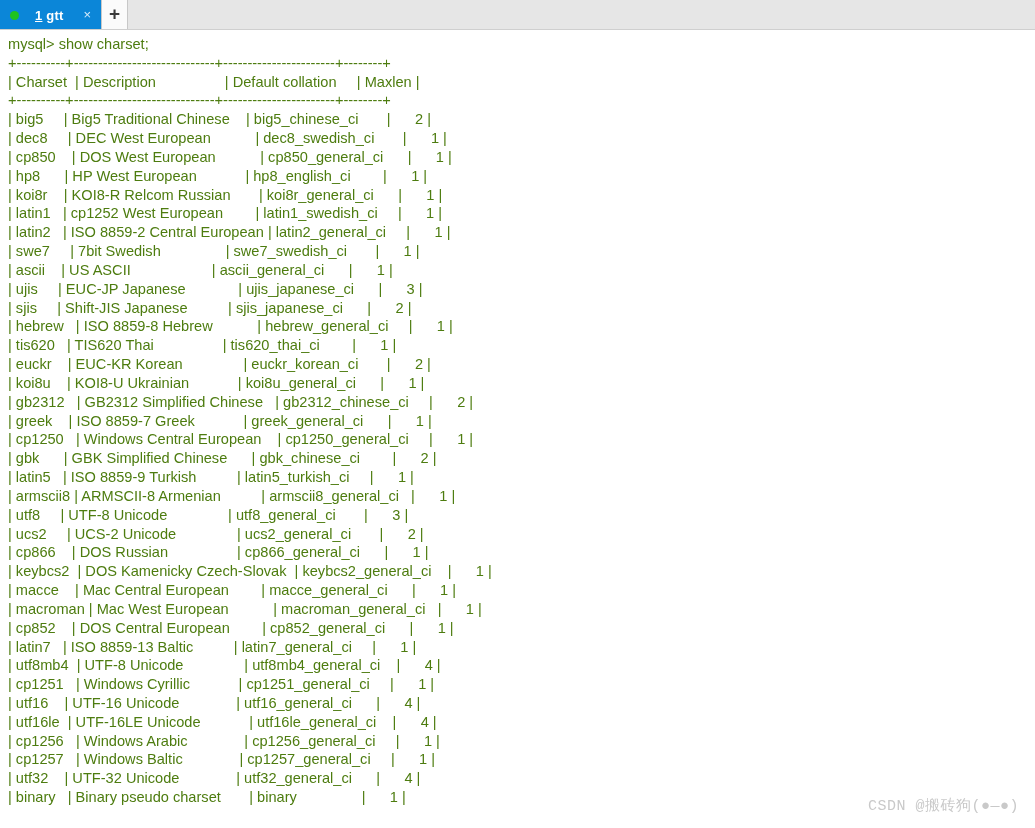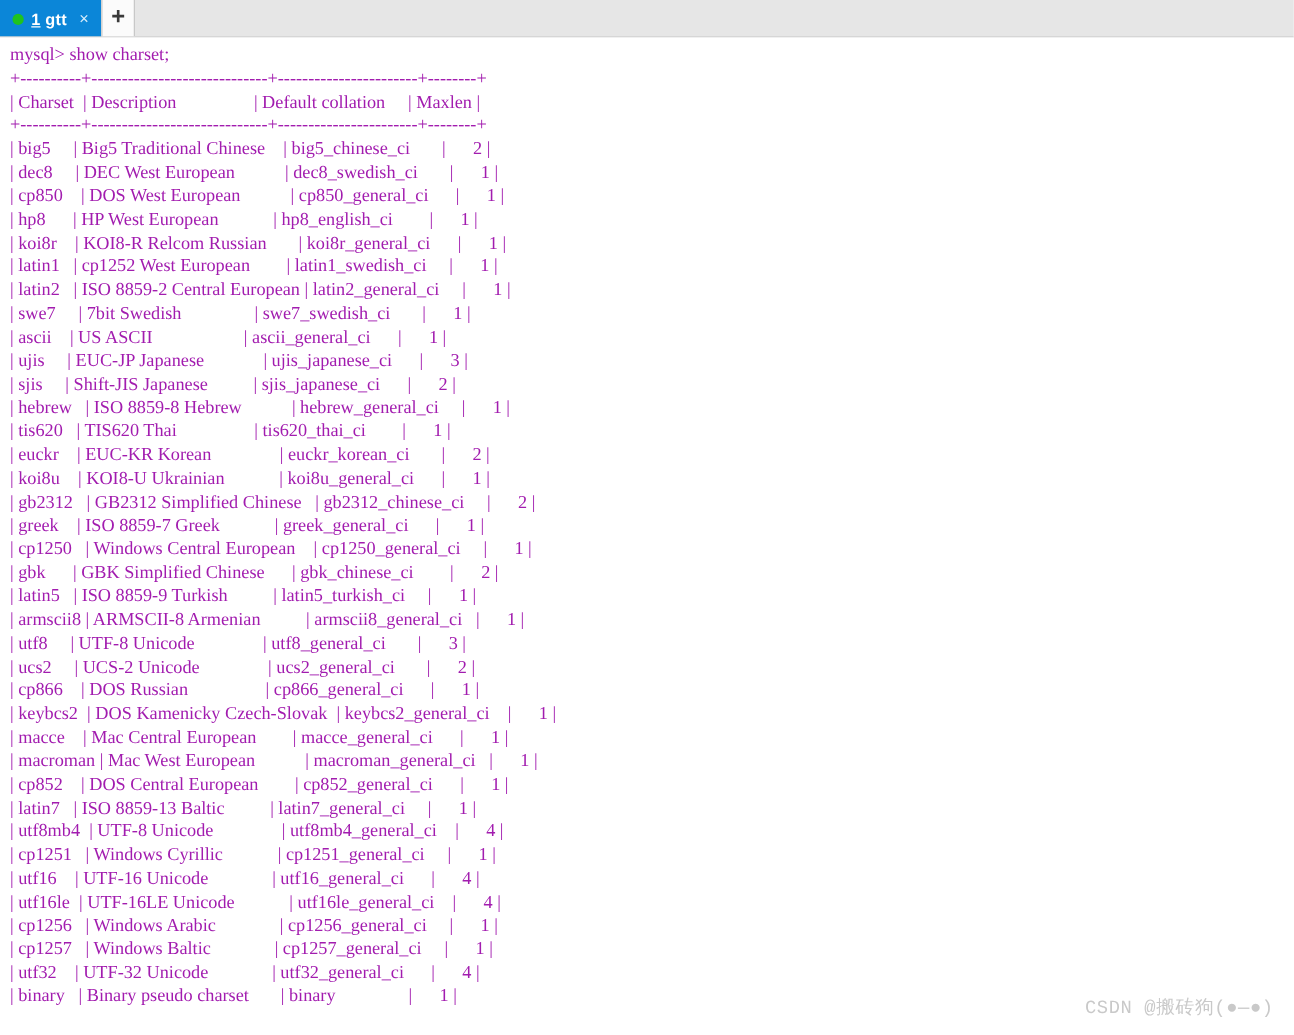--- a/index.html
+++ b/index.html
@@ -20,21 +20,21 @@
     background: #e6e6e6;
     border-bottom: 1px solid #cfcfcf;
     display: flex;
     align-items: stretch;
     position: relative;
     overflow: hidden;
   }
   .tab {
     display: flex;
     align-items: center;
-    gap: 6px;
+    gap: 16px;
     padding: 0 8px 0 10px;
     background: #0b86d8;
     color: #ffffff;
     font-family: "Liberation Sans", sans-serif;
     font-size: 13px;
     font-weight: bold;
     cursor: default;
     min-width: 78px;
     height: 30px;
   }
@@ -84,27 +84,27 @@
   
   #terminal {
     background: #ffffff;
     color: #1b1b1b;
     padding: 5px 0 0 8px;
     height: 797px;
     position: relative;
     overflow: hidden;
   }
   #term-text {
-    font-family: Liberation Serif, serif;
+    font-family: Liberation Sans, sans-serif;
     font-size: 14.6px;
     line-height: 18.83px;
     letter-spacing: 0px;
     white-space: pre;
     margin: 0;
-    color: #a21caf;
+    color: #4d7c0f;
     -webkit-font-smoothing: none;
   }
 
   
   #watermark {
     position: absolute;
     right: 16px;
     bottom: 12px;
     font-family: Liberation Mono, monospace;
     font-size: 15px;

